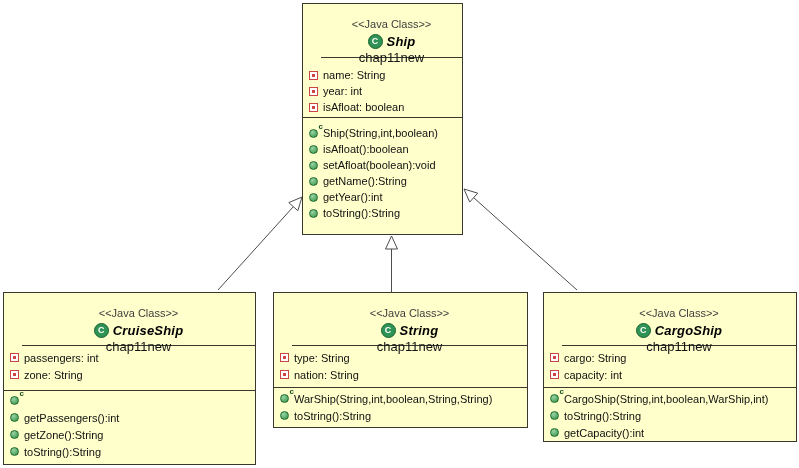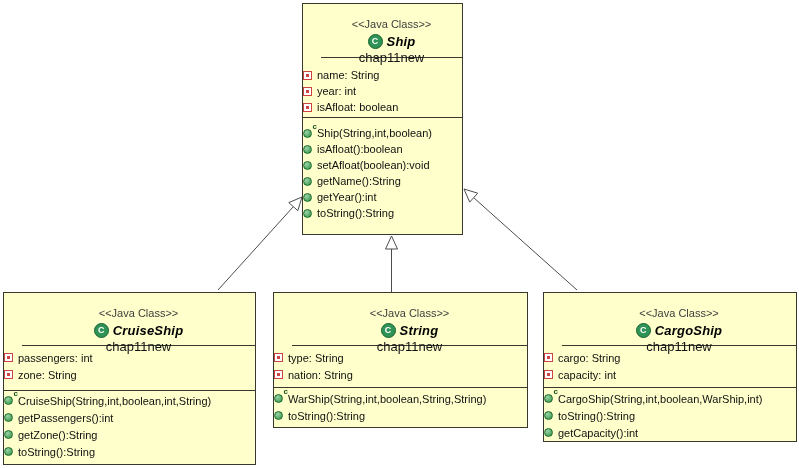--- a/index.html
+++ b/index.html
@@ -16,21 +16,21 @@
   }
   .hdr { text-align:center; box-sizing:border-box; border-bottom:1px solid #38382e; padding-top:12px;margin-left:18px; }
   .stereo { font-size:11px; color:#3d3d3d; line-height:16px; white-space:nowrap; }
   .name-row { display:flex; justify-content:center; align-items:center; gap:4px; height:18px; }
   .cls-name { font-weight:bold; font-size:13px; color:#000; letter-spacing:0.2px;font-style:italic; }
   .pkg { font-size:13px; color:#141414; line-height:15px; }
 
   .sec { box-sizing:border-box; }
   .attrs { border-bottom:1px solid #38382e; }
   .row {
-    display:flex; align-items:center; gap:5px; 
+    display:flex; align-items:center; gap:5px; padding-left:6px;
     height:16px; font-size:11px; color:#101010; white-space:nowrap;
   }
   .sub .row { height:17px; }
 
   
   .ficon {
     width:7px; height:7px; border:1px solid #cc4444; background:#fff;
     display:inline-flex; align-items:center; justify-content:center; flex:0 0 auto;
     box-sizing:content-box;
   }
@@ -160,21 +160,20 @@
       <div class="row">
         <span class="ficon"></span>
         <span>zone: String</span>
       </div>
     </div>
     <div class="sec methods">
       <div class="row">
         <span class="micon">
             <i class="ctor-c">c</i>
           </span>
-        <span>CruiseShip(String,int,boolean,int,String)</span>
       </div>
       <div class="row">
         <span class="micon"></span>
         <span>getPassengers():int</span>
       </div>
       <div class="row">
         <span class="micon"></span>
         <span>getZone():String</span>
       </div>
       <div class="row">

